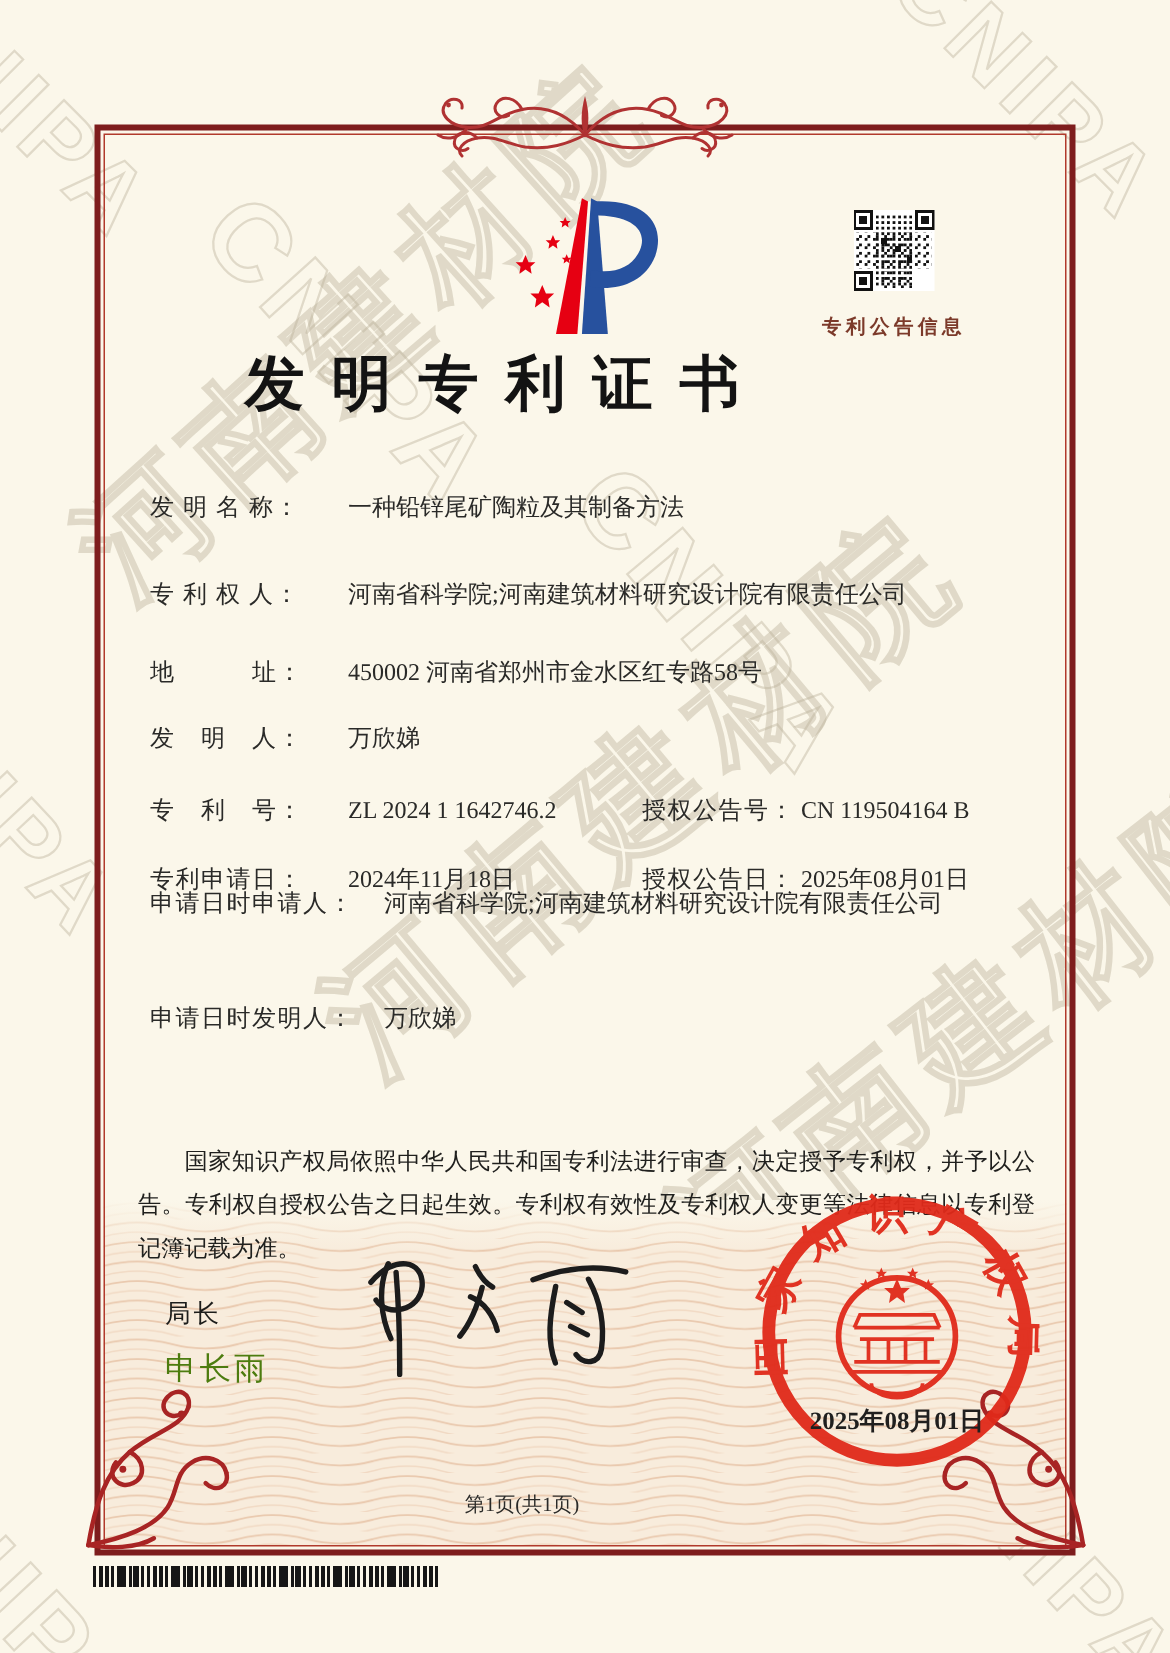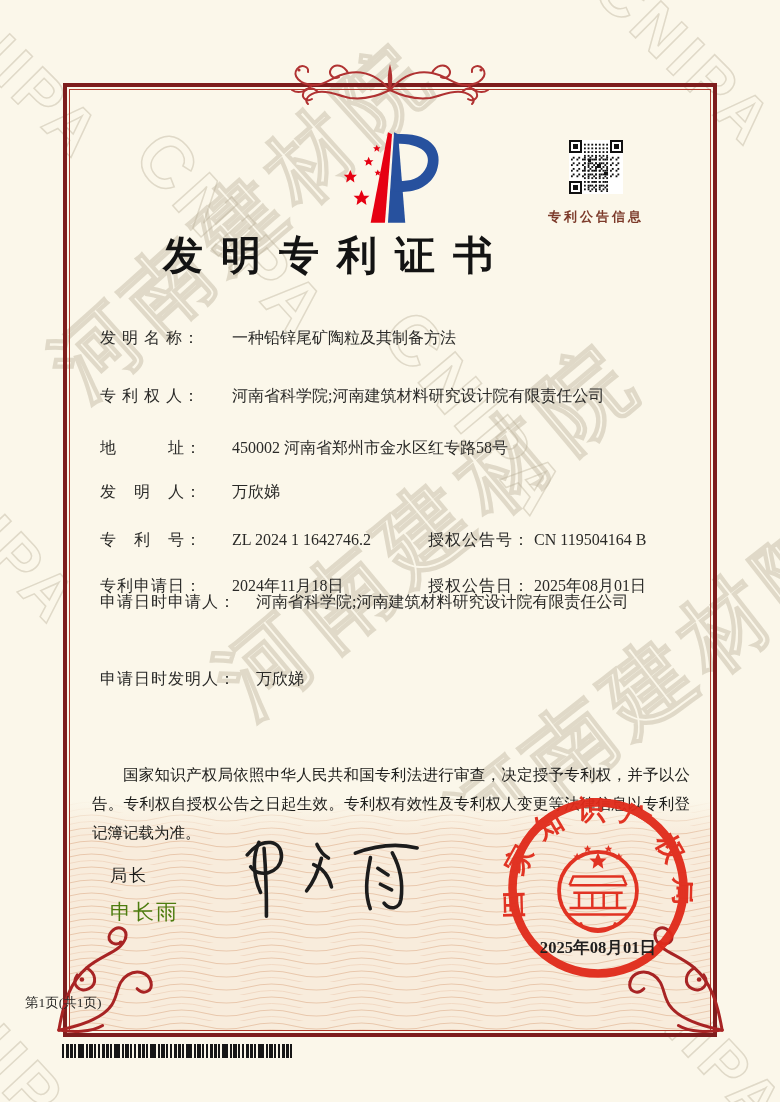--- a/index.html
+++ b/index.html
@@ -101,21 +101,21 @@
 
   
   .director-label{left:110px;top:864px;font-size:17px;color:#1d1d1b;letter-spacing:2px;z-index:4;}
   .director-name{left:110px;top:898px;font-size:21px;color:#4d7c0f;letter-spacing:2px;z-index:4;}
   .signature{left:230px;top:824px;z-index:4;}
 
   
   .seal{left:503px;top:793px;z-index:5;opacity:.95;}
 
   
-  .page-num{left:0;top:994px;width:696px;text-align:left;font-size:13.5px;color:#2a2a28;z-index:4;padding-left:25px;}
+  .page-num{left:0;top:994px;width:696px;text-align:center;font-size:13.5px;color:#2a2a28;z-index:4;}
   .barcode{
     left:62px;top:1044px;width:232px;height:14px;z-index:4;
     background-image:
       repeating-linear-gradient(90deg,#161616 0 2px,transparent 2px 4px),
       repeating-linear-gradient(90deg,#161616 0 1px,transparent 1px 6px),
       repeating-linear-gradient(90deg,#161616 0 2px,transparent 2px 9px);
   }
 </style>
 </head>
 <body>

